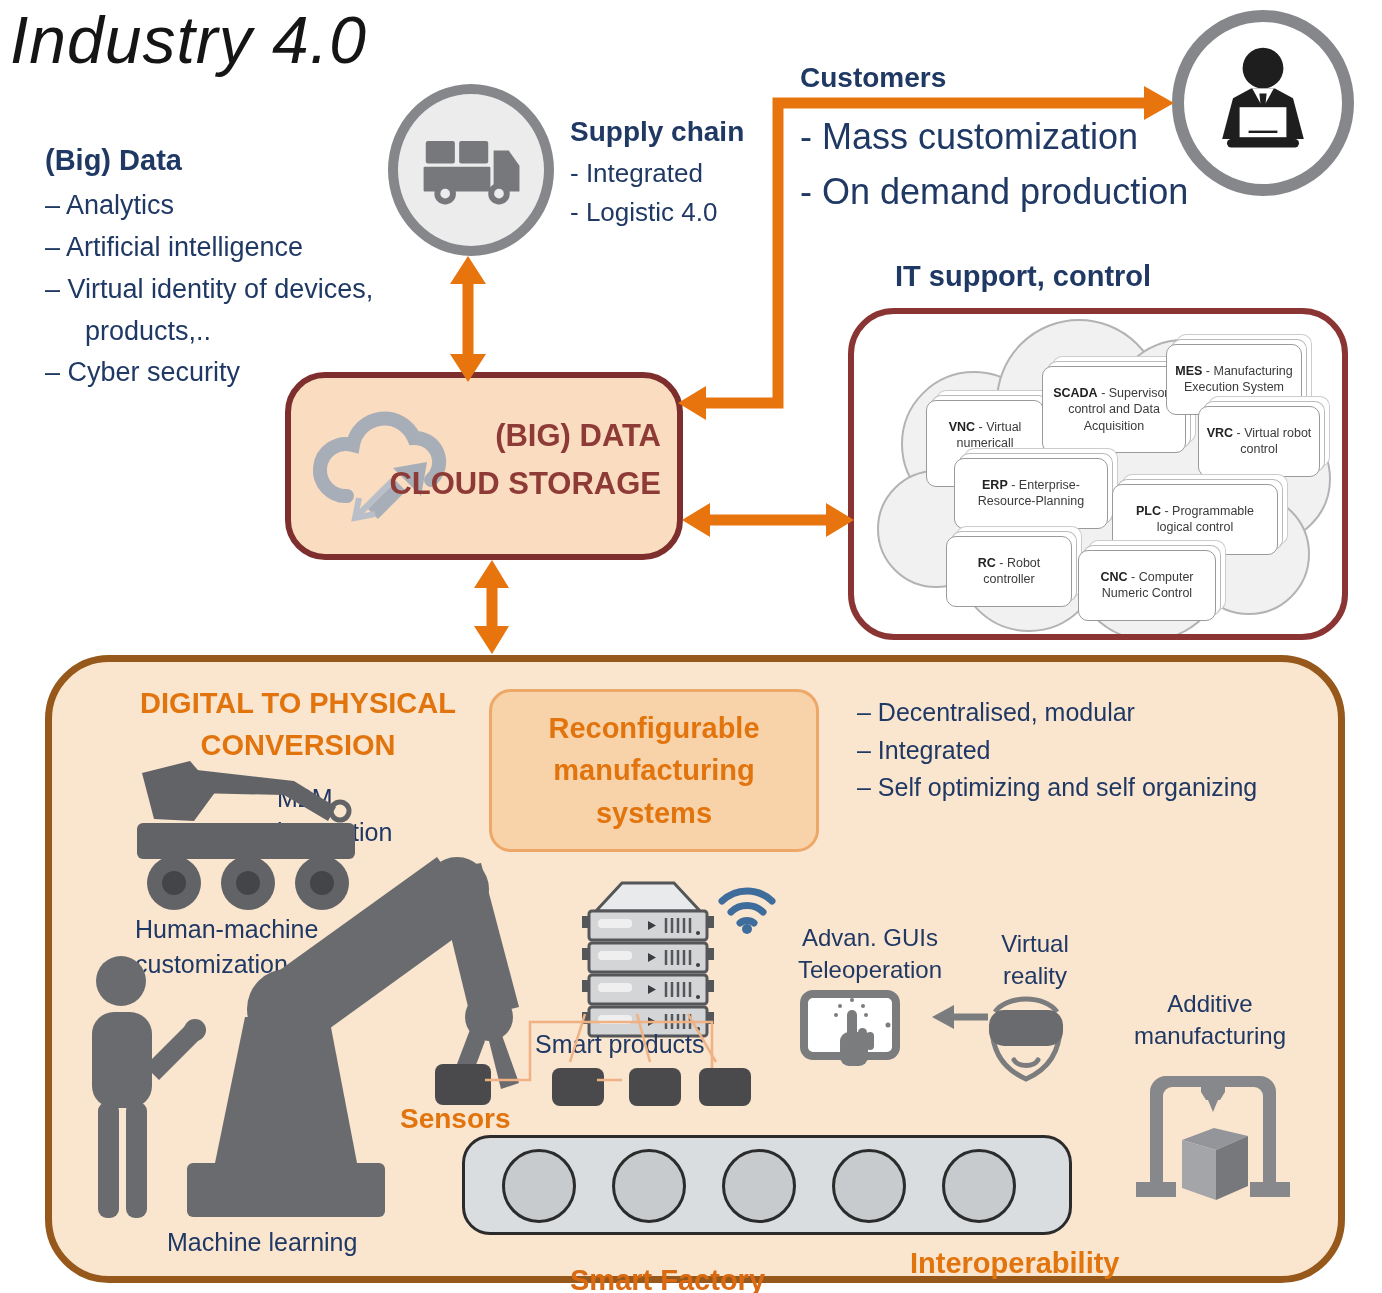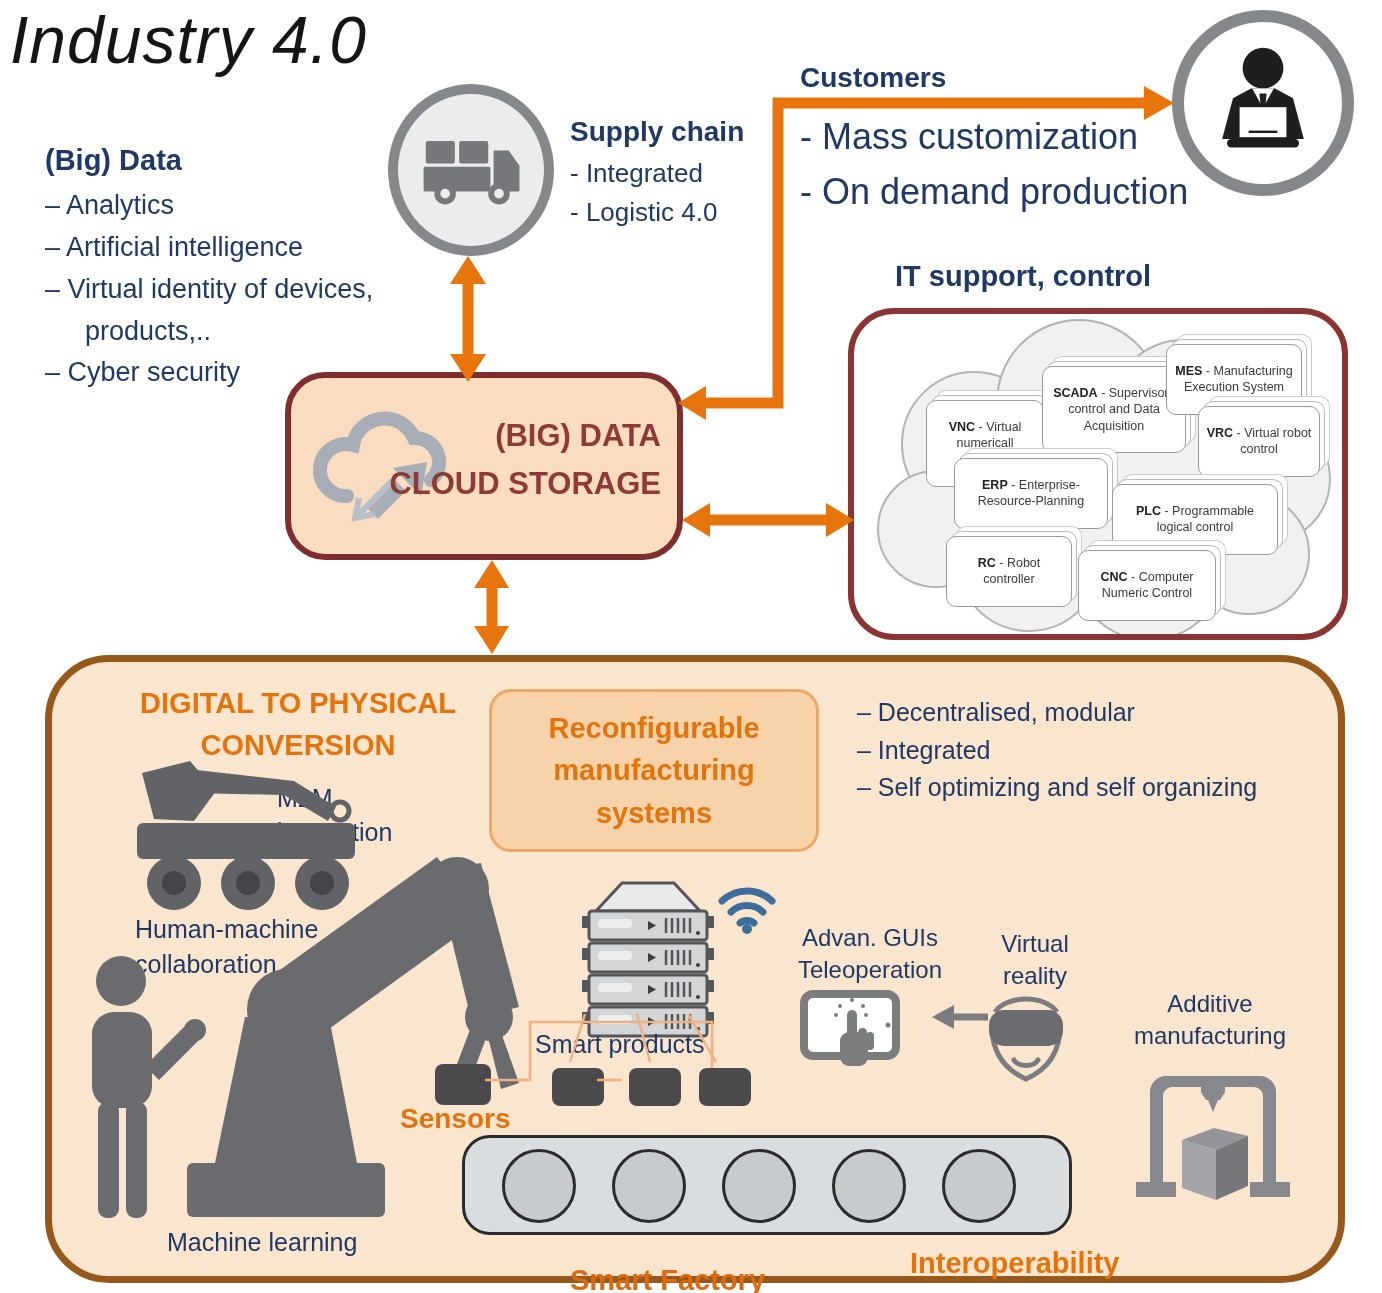--- a/index.html
+++ b/index.html
@@ -226,21 +226,21 @@
           <circle cx="190" cy="128" r="27"></circle>
           <rect x="36" y="24" width="26" height="12" rx="3"></rect>
         </g>
         <circle cx="42" cy="128" r="12" fill="#444548"></circle>
         <circle cx="116" cy="128" r="12" fill="#444548"></circle>
         <circle cx="190" cy="128" r="12" fill="#444548"></circle>
         <circle cx="208" cy="56" r="9" fill="none" stroke="#626366" stroke-width="5"></circle>
       </svg>
     </span>
 
-    <div class="lbl lbl-hmc">Human-machine collaboration</div>
+    <div class="lbl lbl-hmc">Human-machine customization</div>
 
     <span class="abs" style="left:17px;top:292px;">
       <svg width="145" height="272" viewBox="0 0 145 272">
         <g fill="#6A6B6E">
           <circle cx="52" cy="27" r="25"></circle>
           <rect x="23" y="58" width="60" height="96" rx="22"></rect>
           <polygon points="76,112 118,70 132,84 90,126"></polygon>
           <circle cx="126" cy="76" r="11"></circle>
           <rect x="29" y="148" width="21" height="116" rx="9"></rect>
           <rect x="57" y="148" width="21" height="116" rx="9"></rect>

